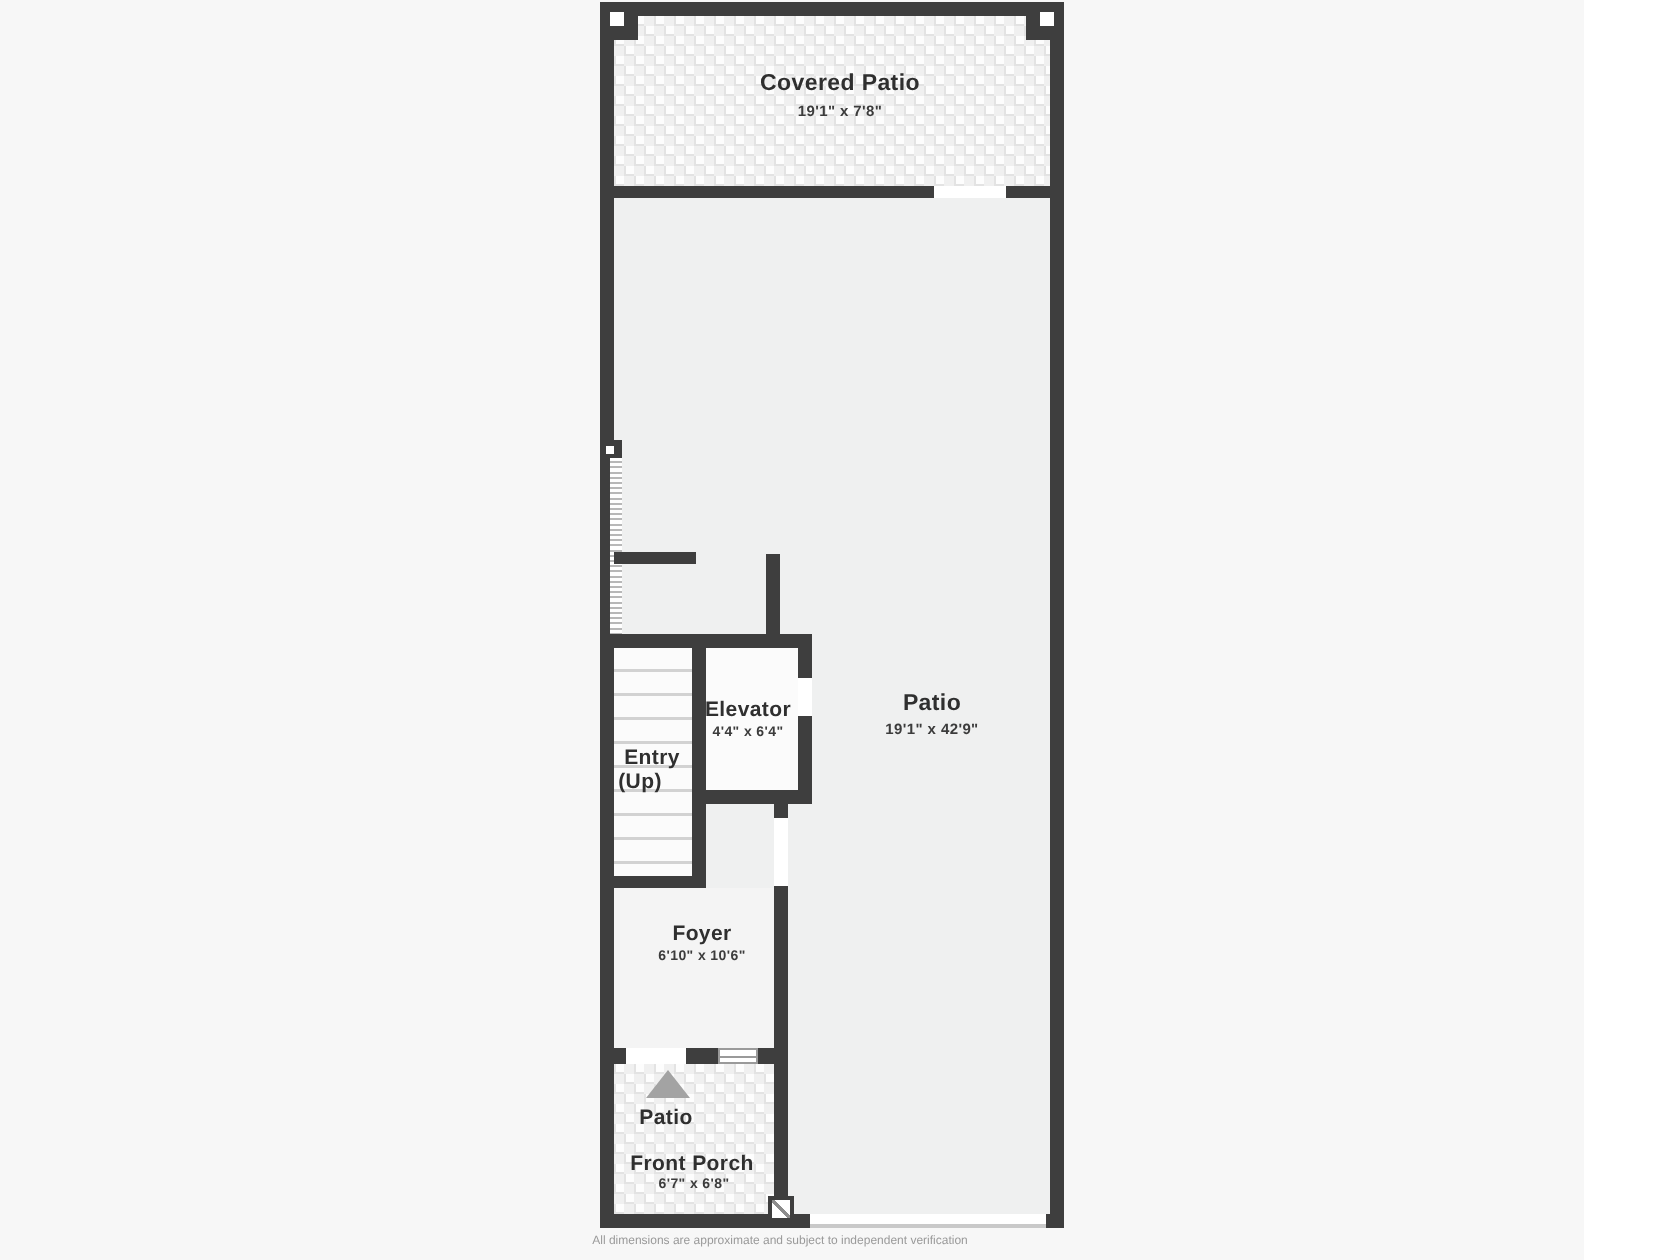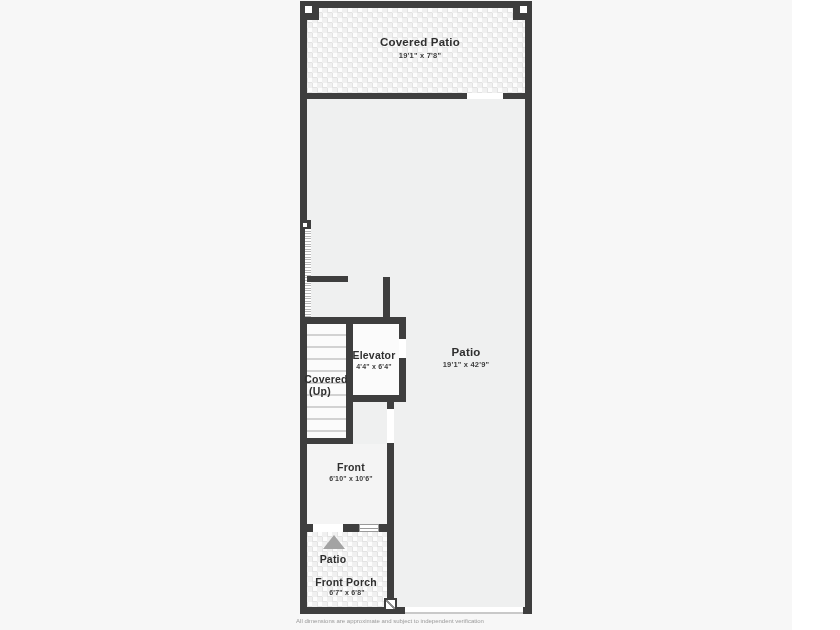--- a/index.html
+++ b/index.html
@@ -91,24 +91,24 @@
 
   <div class="label" style="left:420px;top:36px;">Covered Patio</div>
   <div class="dims" style="left:420px;top:51px;">19'1" x 7'8"</div>
 
   <div class="label" style="left:466px;top:346px;">Patio</div>
   <div class="dims" style="left:466px;top:360px;">19'1" x 42'9"</div>
 
   <div class="label-sm" style="left:374px;top:349px;">Elevator</div>
   <div class="dims-sm" style="left:374px;top:363px;">4'4" x 6'4"</div>
 
-  <div class="label-sm" style="left:326px;top:373px;">Covered</div>
+  <div class="label-sm" style="left:326px;top:373px;">Entry</div>
   <div class="label-sm" style="left:320px;top:385px;">(Up)</div>
 
-  <div class="label-sm" style="left:351px;top:461px;">Front</div>
+  <div class="label-sm" style="left:351px;top:461px;">Foyer</div>
   <div class="dims-sm" style="left:351px;top:475px;">6'10" x 10'6"</div>
 
   <div class="label-sm" style="left:333px;top:553px;">Patio</div>
 
   <div class="label-sm" style="left:346px;top:576px;">Front Porch</div>
   <div class="dims-sm" style="left:347px;top:589px;">6'7" x 6'8"</div>
 
   <div class="disclaimer" style="left:390px;top:618px;">All dimensions are approximate and subject to independent verification</div>
 
 </div>

